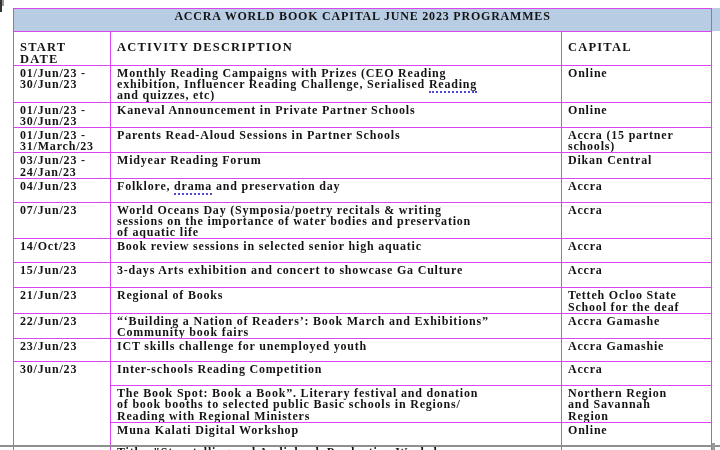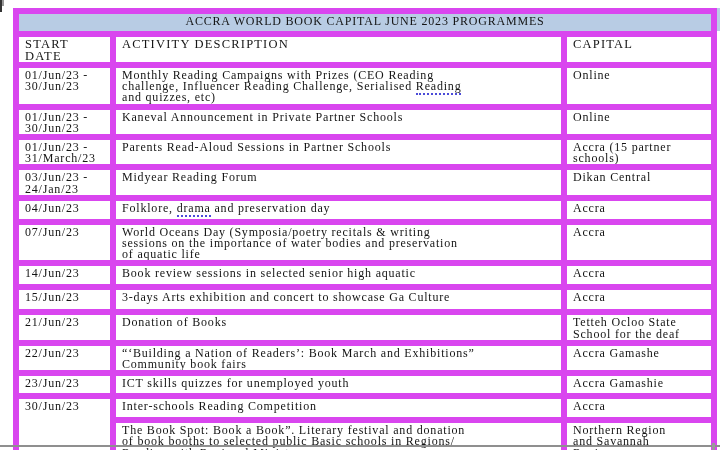--- a/index.html
+++ b/index.html
@@ -6,44 +6,44 @@
   .page {
     position:relative; width:720px; height:450px; background:#ffffff;
     overflow:hidden;
     font-family:"Liberation Serif","DejaVu Serif",serif;
   }
   table.programme {
     position:absolute; left:13px; top:8px; width:698px;
     border-collapse:collapse; table-layout:fixed;
   }
   table.programme td {
-    border:6px solid #d946ef;
+    border:1px solid #d946ef;
     vertical-align:top;
-    font-weight:normal;
+    font-weight:bold;
     color:#141414;
     white-space:pre-line;
     overflow:hidden;
     font-size:12px;
     line-height:11.2px;
     letter-spacing:0.8px;
     padding:2px 6px 0 6px;
   }
   td.title-cell {
     background:#b8cce4;
     text-align:center;
     font-size:15px;
     letter-spacing:1.5px;
     line-height:19px;
     padding:1px 0 0 0;
   }
   tr.head-row td {
     font-size:12.5px;
     letter-spacing:1.2px;
     line-height:11.5px;
-    padding-top:2px;
+    padding-top:10px;
   }
   .squiggle { border-bottom:2px dotted #4b4bd8; }
   
   .title-bg-overflow {
     position:absolute; left:711px; top:8px; width:9px; height:23px;
     background:#b8cce4;
   }
   .corner-mark-dark { position:absolute; left:0; top:0; width:2px; height:12px; background:#333333; }
   .corner-mark-light { position:absolute; left:2px; top:0; width:2px; height:6px; background:#999999; }
   .page-bottom-line { position:absolute; left:0; top:445px; width:720px; height:2px; background:#8f8f8f; }
@@ -72,21 +72,21 @@
         <td>START
 DATE</td>
         <td>ACTIVITY DESCRIPTION</td>
         <td>CAPITAL</td>
       </tr>
 
       <tr style="height:32px">
         <td>01/Jun/23 -
 30/Jun/23</td>
         <td><span>Monthly Reading Campaigns with Prizes (CEO Reading
-challenge, Influencer Reading Challenge, Serialised </span><span class="squiggle">Reading</span><span>
+exhibition, Influencer Reading Challenge, Serialised </span><span class="squiggle">Reading</span><span>
 and quizzes, etc)</span></td>
         <td>Online</td>
       </tr>
 
       <tr style="height:24px">
         <td>01/Jun/23 -
 30/Jun/23</td>
         <td>Kaneval Announcement in Private Partner Schools</td>
         <td>Online</td>
       </tr>
@@ -114,48 +114,48 @@
 
       <tr style="height:34px">
         <td>07/Jun/23</td>
         <td>World Oceans Day (Symposia/poetry recitals &amp; writing
 sessions on the importance of water bodies and preservation
 of aquatic life</td>
         <td>Accra</td>
       </tr>
 
       <tr style="height:24px">
-        <td>14/Jun/23</td>
+        <td>14/Oct/23</td>
         <td>Book review sessions in selected senior high aquatic</td>
         <td>Accra</td>
       </tr>
 
       <tr style="height:25px">
         <td>15/Jun/23</td>
         <td>3-days Arts exhibition and concert to showcase Ga Culture</td>
         <td>Accra</td>
       </tr>
 
       <tr style="height:25px">
         <td>21/Jun/23</td>
-        <td>Donation of Books</td>
+        <td>Regional of Books</td>
         <td>Tetteh Ocloo State
 School for the deaf</td>
       </tr>
 
       <tr style="height:23px">
         <td>22/Jun/23</td>
         <td>“‘Building a Nation of Readers’: Book March and Exhibitions”
 Community book fairs</td>
         <td>Accra Gamashe</td>
       </tr>
 
       <tr style="height:23px">
         <td>23/Jun/23</td>
-        <td>ICT skills quizzes for unemployed youth</td>
+        <td>ICT skills challenge for unemployed youth</td>
         <td>Accra Gamashie</td>
       </tr>
 
       <tr style="height:24px">
         <td rowspan="3">30/Jun/23</td>
         <td>Inter-schools Reading Competition</td>
         <td>Accra</td>
       </tr>
 
       <tr style="height:33px">

